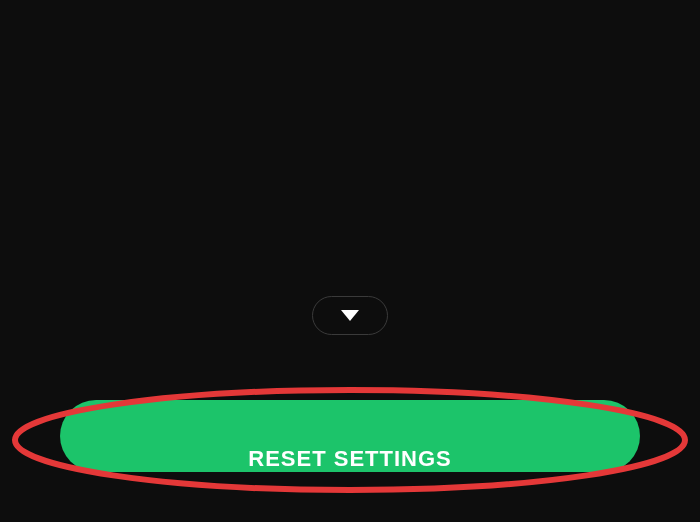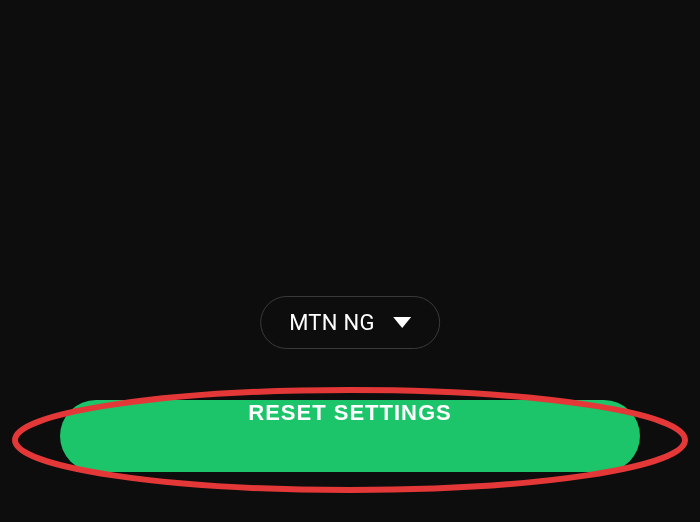--- a/index.html
+++ b/index.html
@@ -50,38 +50,37 @@
       height: 72px;
       background: #1cc46a;
       border: none;
       border-radius: 36px;
       color: #ffffff;
       font-size: 22px;
       font-weight: 600;
       letter-spacing: 1px;
       cursor: pointer;
       display: flex;
-      align-items: flex-start;
+      align-items: flex-end;
       justify-content: center;
     }
     .annotation-ellipse {
       position: absolute;
       left: 50%;
       bottom: 22px;
       transform: translateX(-50%);
       width: 700px;
       height: 120px;
       pointer-events: none;
     }
   </style>
 </head>
 <body>
 
 <div class="dropdown">
-  <span class="dropdown-label">MTN NG</span>
   <span class="dropdown-arrow"></span>
 </div>
 
 <button class="reset-button">
   <span>RESET SETTINGS</span>
 </button>
 
 <svg class="annotation-ellipse" viewBox="0 0 700 120" preserveAspectRatio="none">
   <ellipse cx="350" cy="60" rx="335" ry="50" fill="none" stroke="#e43838" stroke-width="6"></ellipse>
 </svg>

